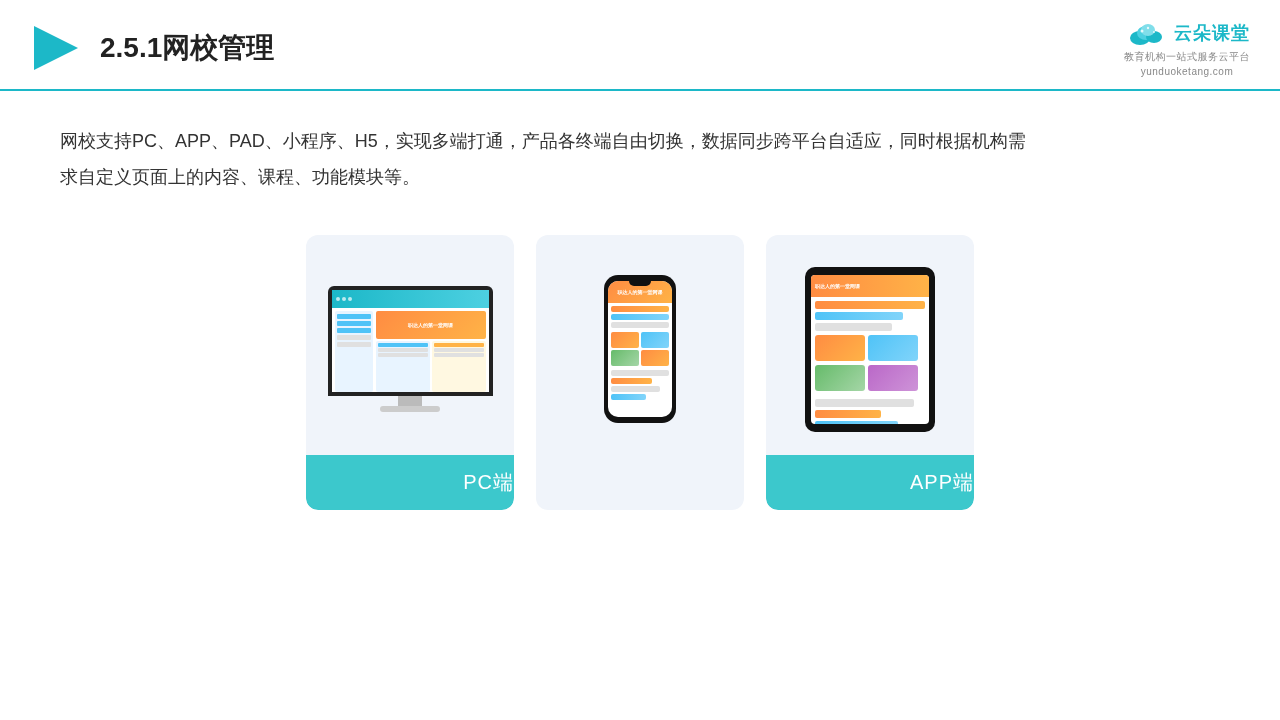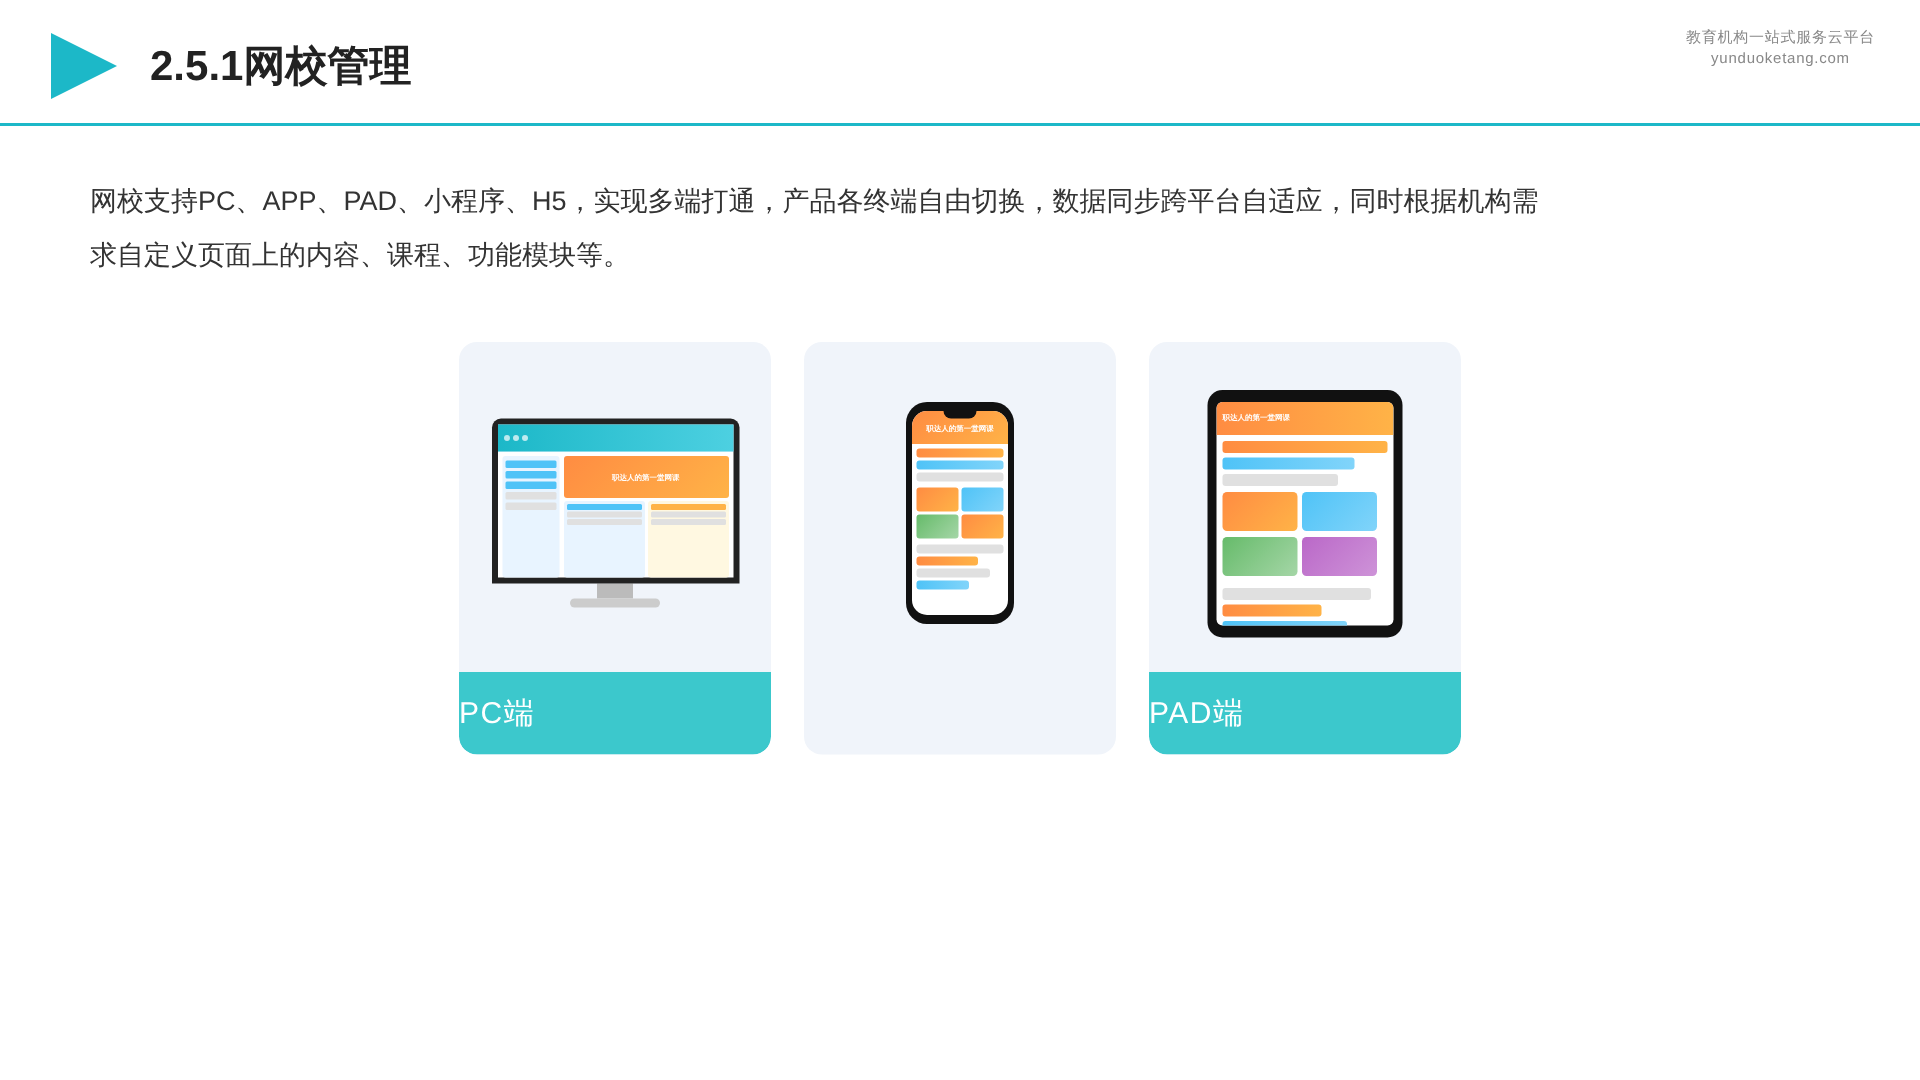--- a/index.html
+++ b/index.html
@@ -277,39 +277,53 @@
     .tablet-card.blue { background: linear-gradient(135deg, #4fc3f7, #81d4fa); }
     .tablet-card.green { background: linear-gradient(135deg, #66bb6a, #a5d6a7); }
     .tablet-card.purple { background: linear-gradient(135deg, #ba68c8, #ce93d8); }
 
     
     .card-label {
       width: 100%;
       background: #3cc8cc;
       color: #fff;
       font-size: 20px;
-      text-align: left;
+      text-align: right;
       padding: 14px 0;
       border-radius: 0 0 12px 12px;
       font-weight: 500;
       letter-spacing: 1px;
     }
   </style>
 </head>
 <body>
 
 <div class="header">
   <div class="header-left">
 
     <svg class="play-icon" viewBox="0 0 52 52" fill="none">
       <polygon points="4,4 48,26 4,48" fill="#1cb8c8"></polygon>
     </svg>
     <span class="page-title">2.5.1网校管理</span>
   </div>
   <div class="logo-area">
+    <div class="logo-cloud">
+
+      <svg class="logo-icon" viewBox="0 0 44 30">
+        <ellipse cx="16" cy="20" rx="10" ry="7" fill="#1cb8c8"></ellipse>
+        <ellipse cx="22" cy="15" rx="9" ry="7" fill="#4dd0e1"></ellipse>
+        <ellipse cx="30" cy="19" rx="8" ry="6" fill="#1cb8c8"></ellipse>
+        <ellipse cx="24" cy="12" rx="7" ry="6" fill="#80deea"></ellipse>
+
+        <circle cx="18" cy="13" r="1.5" fill="#fff" opacity="0.8"></circle>
+        <circle cx="24" cy="10" r="1.2" fill="#fff" opacity="0.8"></circle>
+        <circle cx="30" cy="14" r="1" fill="#fff" opacity="0.8"></circle>
+      </svg>
+      <span class="logo-text">云朵课堂</span>
+    </div>
     <span class="logo-sub">教育机构一站式服务云平台</span>
     <span class="logo-sub">yunduoketang.com</span>
   </div>
 </div>
 
 <div class="description">
   <span>网校支持PC、APP、PAD、小程序、H5，实现多端打通，产品各终端自由切换，数据同步跨平台自适应，同时根据机构需求自定义页面上的内容、课程、功能模块等。</span>
 </div>
 
 <div class="cards-container">
@@ -409,18 +423,18 @@
             <div class="tablet-card purple"></div>
           </div>
           <div class="tablet-body" style="margin-top:4px;">
             <div class="tablet-row" style="width:90%;"></div>
             <div class="tablet-row orange" style="width:60%;"></div>
             <div class="tablet-row blue" style="width:75%;"></div>
           </div>
         </div>
       </div>
     </div>
-    <div class="card-label">PAD端</div>
+    <div class="card-label">APP端</div>
   </div>
 
 
 
 </div>
 
 </body></html>

